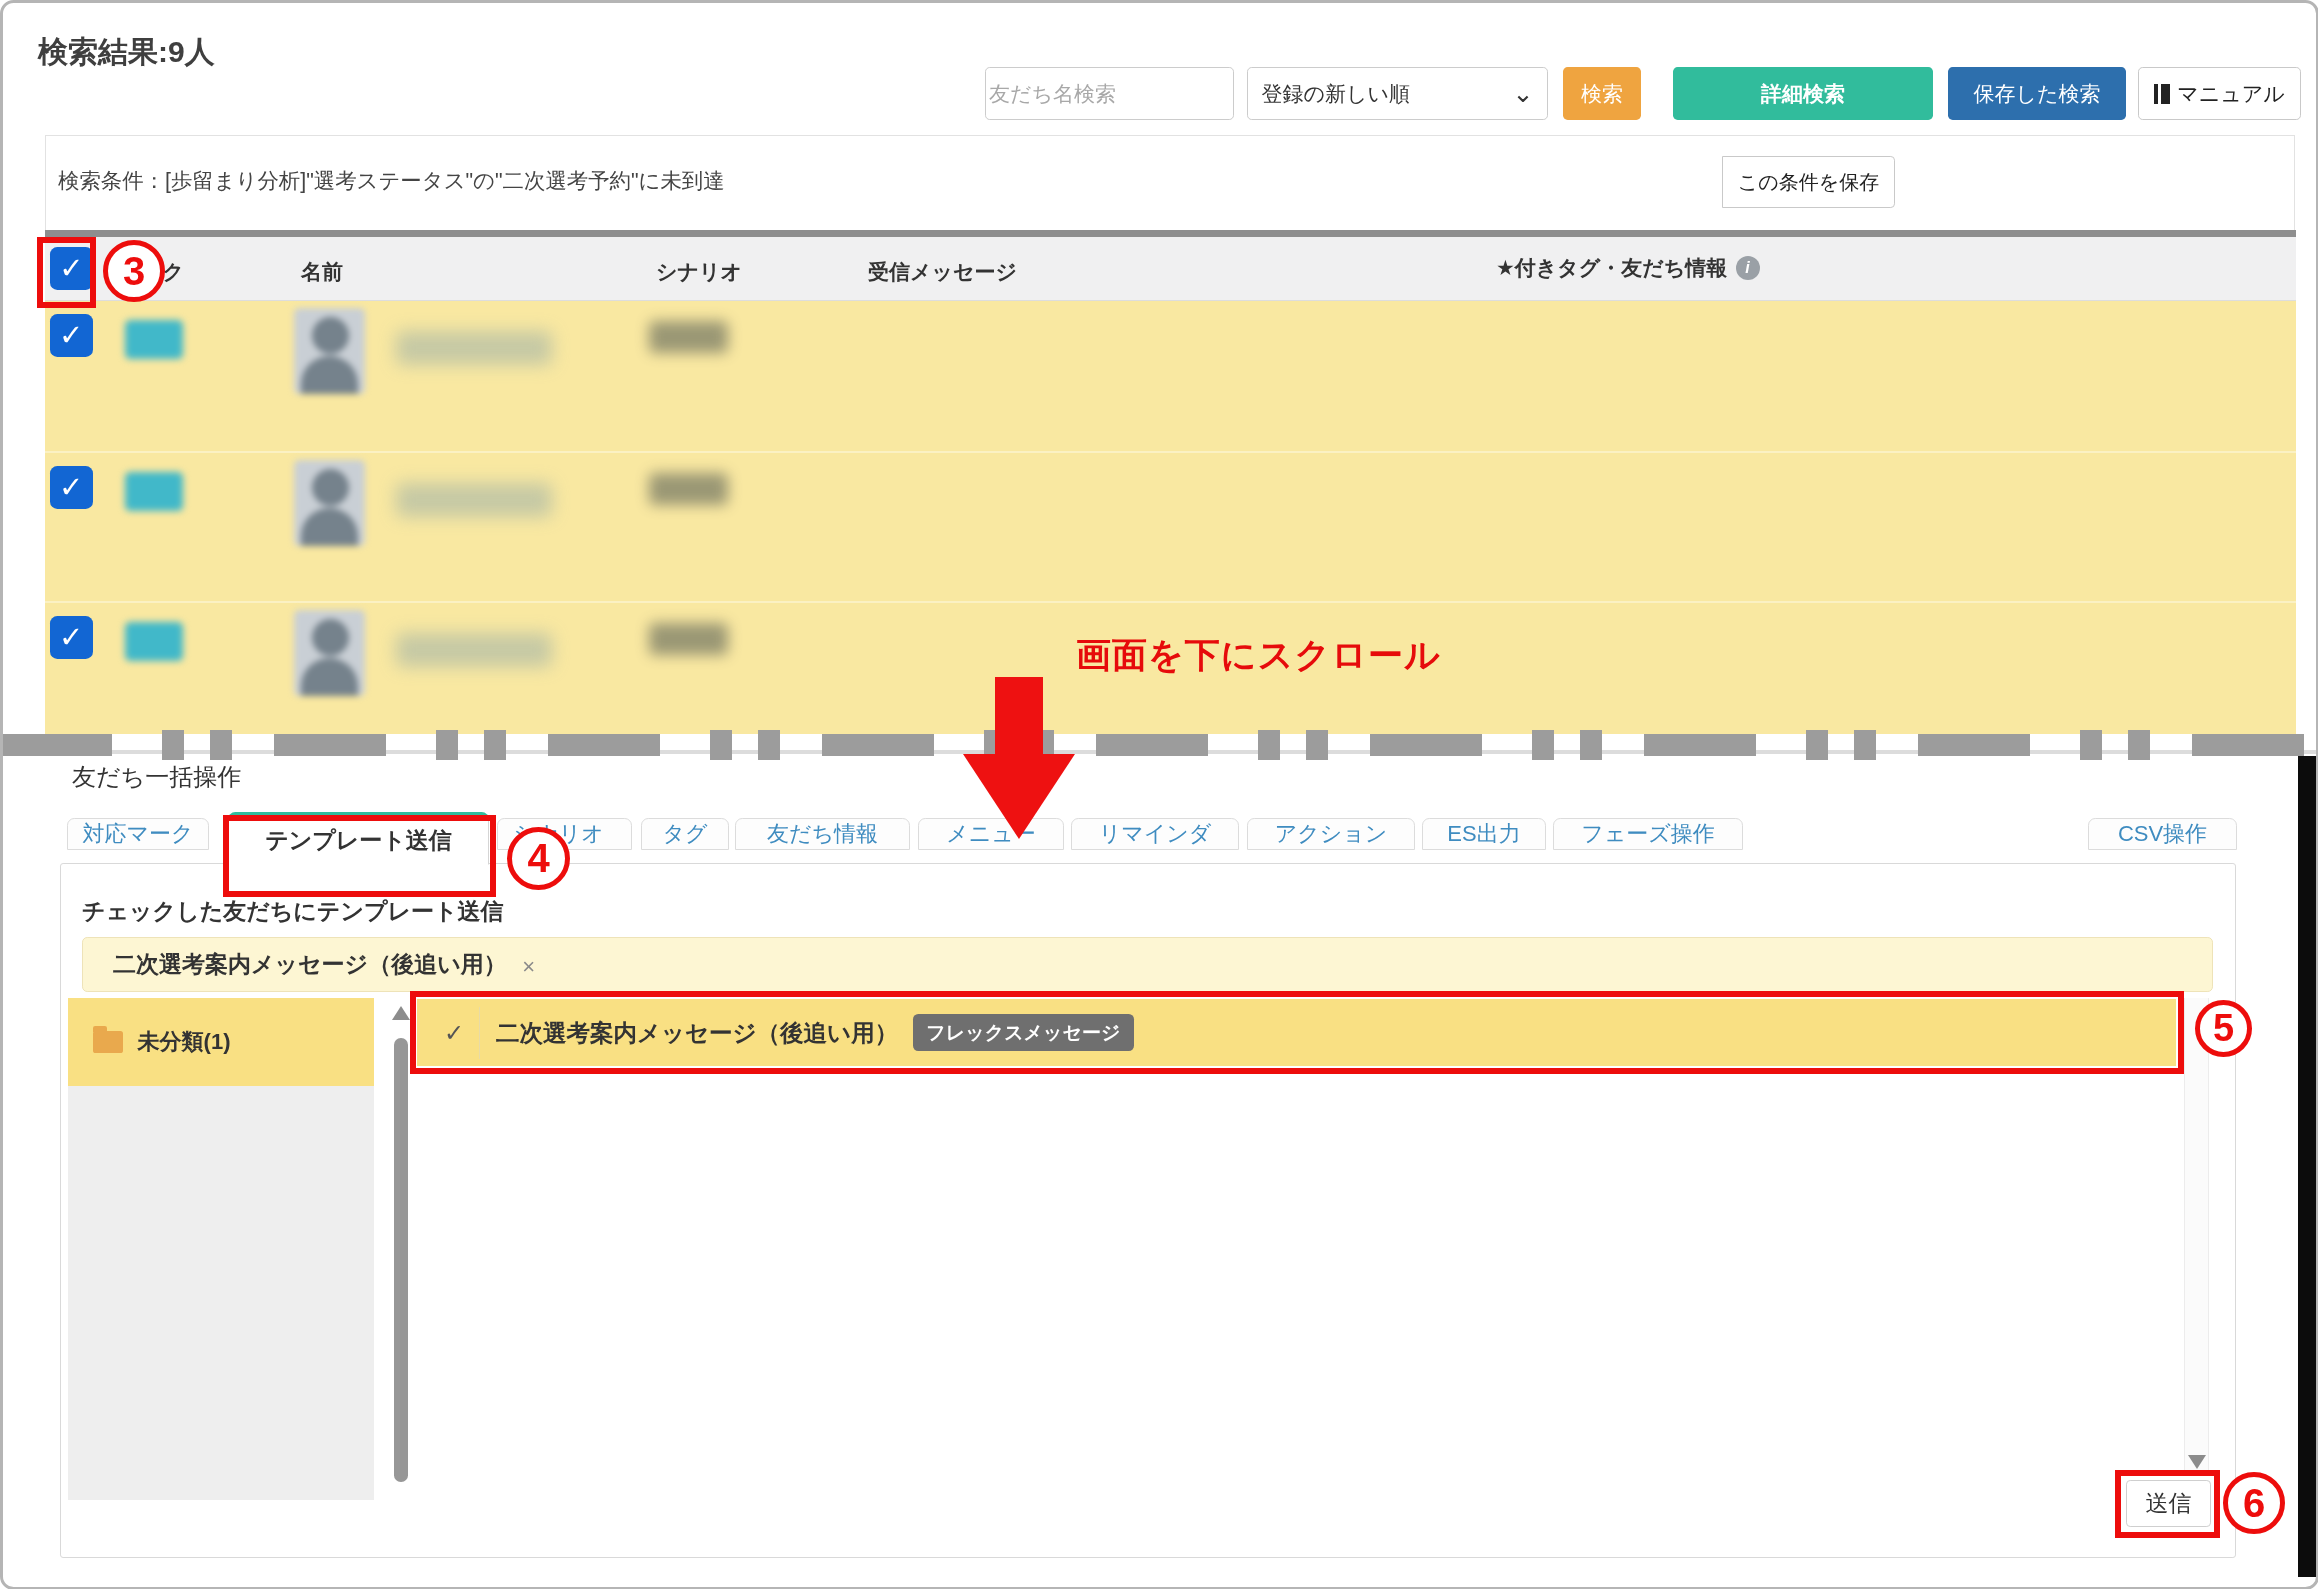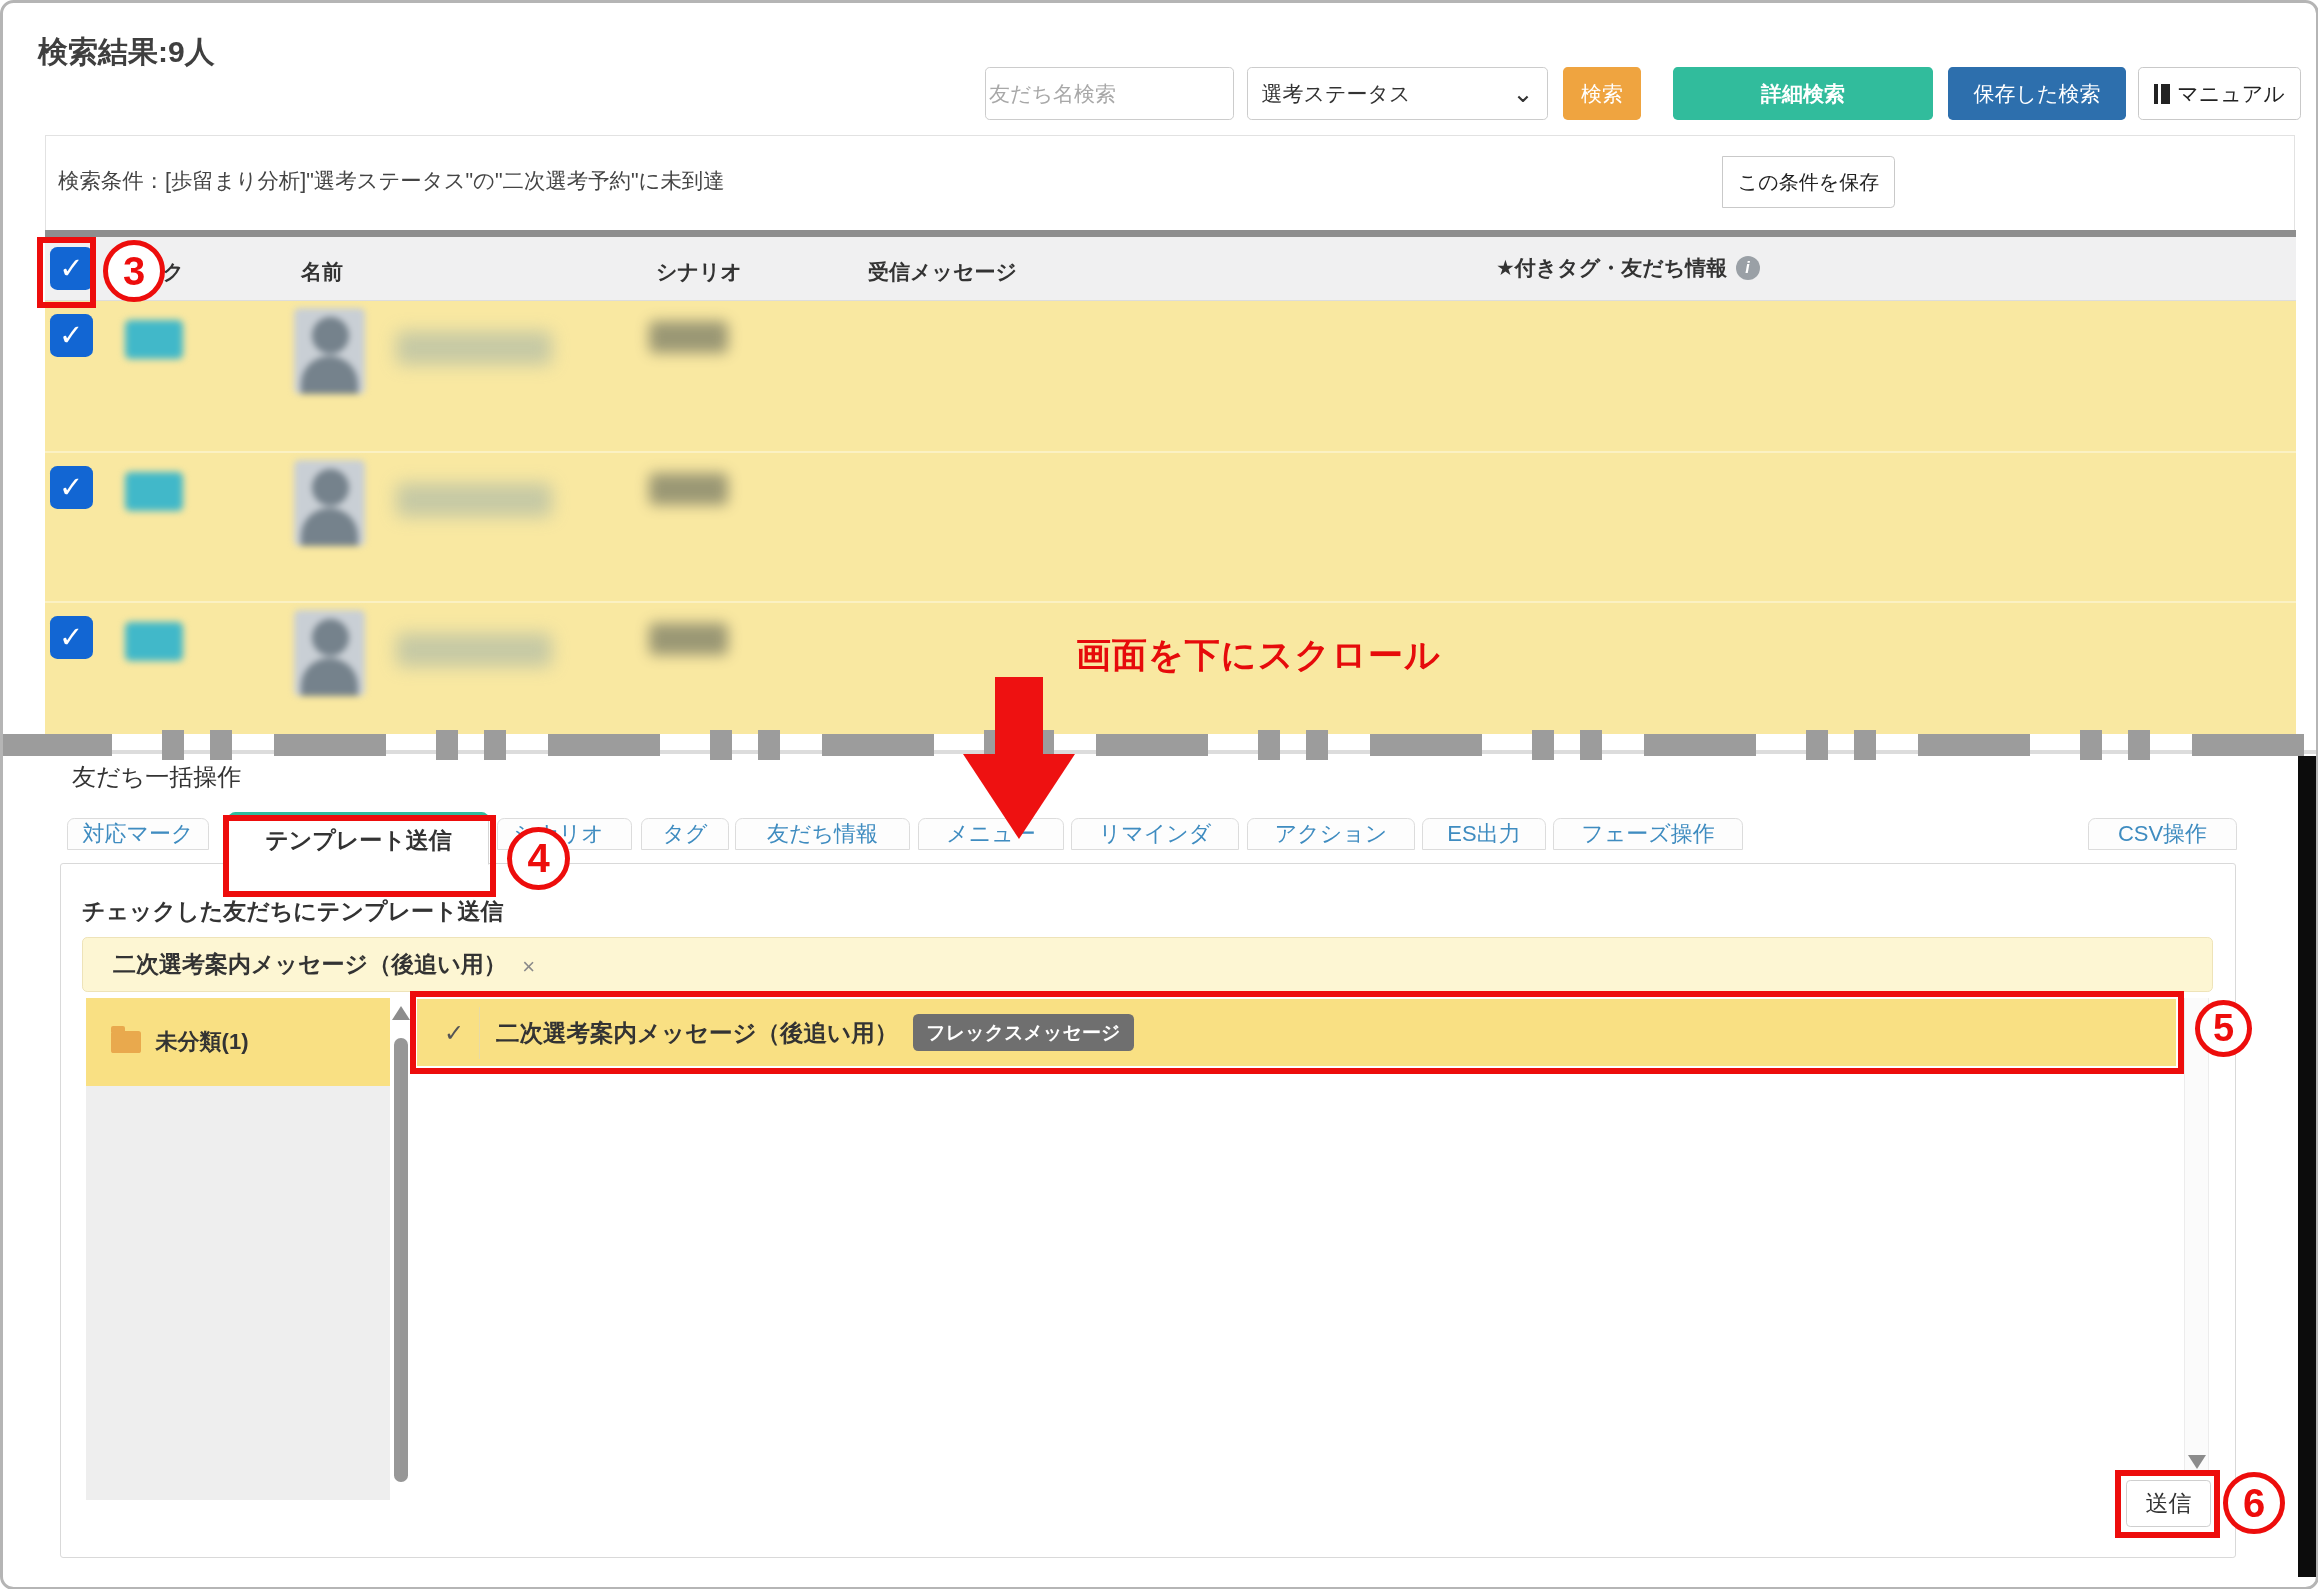--- a/index.html
+++ b/index.html
@@ -68,21 +68,21 @@
 </head>
 <body>
 
 <div id="stage">
 
   <div class="abs" style="left:38px;top:32px;font-size:30px;font-weight:bold;color:#3f3f3f;">検索結果:9人</div>
 
   <input class="abs txtinput" style="left: 985px; top: 67px; width: 249px; height: 53px;" placeholder="友だち名検索">
 
   <div class="abs selectbox flexc" style="left:1247px;top:67px;width:301px;height:53px;">
-    <span>選考ステータス</span>
+    <span>登録の新しい順</span>
     <span style="font-size:25px;color:#333;">⌄</span>
   </div>
 
   <div class="abs btn btn-orange" style="left:1563px;top:67px;width:78px;height:53px;">検索</div>
 
   <div class="abs btn btn-teal" style="left:1673px;top:67px;width:260px;height:53px;">詳細検索</div>
 
   <div class="abs btn btn-blue" style="left:1948px;top:67px;width:178px;height:53px;">保存した検索</div>
 
   <div class="abs btn btn-white" style="left:2138px;top:67px;width:163px;height:53px;">
@@ -169,21 +169,21 @@
   <div class="abs tab" style="left:1553px;width:190px;">フェーズ操作</div>
   <div class="abs tab" style="left:2088px;width:149px;">CSV操作</div>
 
   <div class="abs" style="left:82px;top:896px;font-size:23px;font-weight:bold;color:#333;">チェックした友だちにテンプレート送信</div>
 
   <div class="abs sel-bar flexc" style="left:82px;top:937px;width:2131px;height:55px;padding-left:30px;">
     <span style="font-size:23px;font-weight:bold;color:#333;">二次選考案内メッセージ（後追い用）</span>
     <span style="font-size:22px;color:#8a8a8a;margin-left:15.6px;margin-top:5.2px;">×</span>
   </div>
 
-  <div class="abs folder-pane" style="left:86px;top:998px;width:306px;height:502px;">
+  <div class="abs folder-pane" style="left:68px;top:998px;width:306px;height:502px;">
     <div class="folder-row flexc" style="height:88px;padding-left:25px;gap:14.6px;">
       <span class="folder-icon"></span>
       <span style="font-size:22px;font-weight:bold;color:#333;">未分類(1)</span>
     </div>
   </div>
 
   <div class="abs sb-track" style="left:390px;top:998px;width:22px;height:502px;">
     <div class="tri-up" style="position:absolute;left:2.1px;top:8.3px;"></div>
     <div class="sb-thumb" style="position:absolute;left:4.2px;top:40px;width:13.6px;height:444px;"></div>
   </div>

